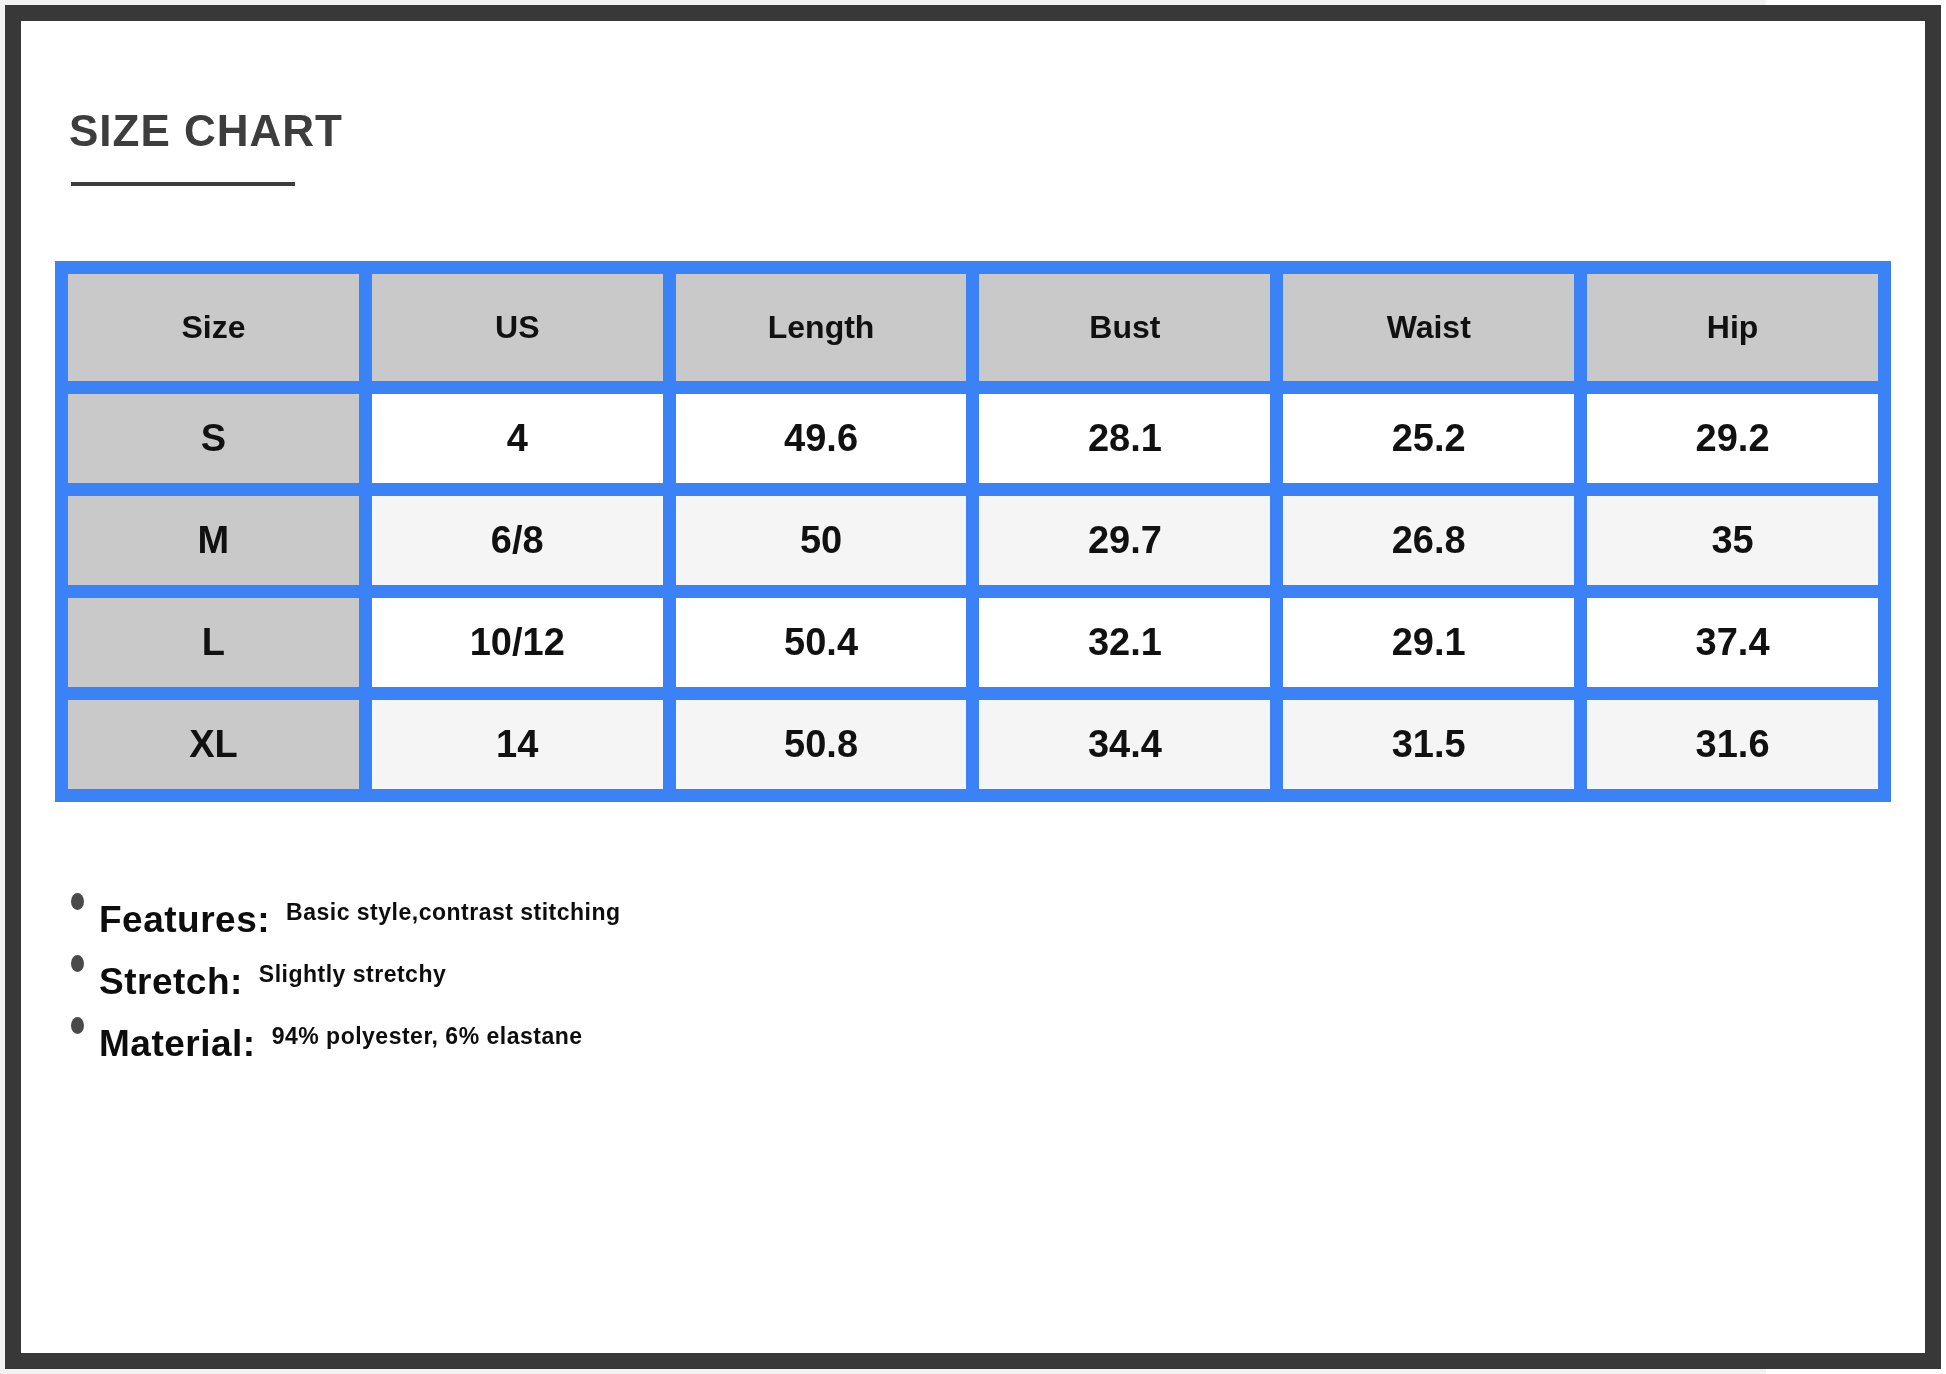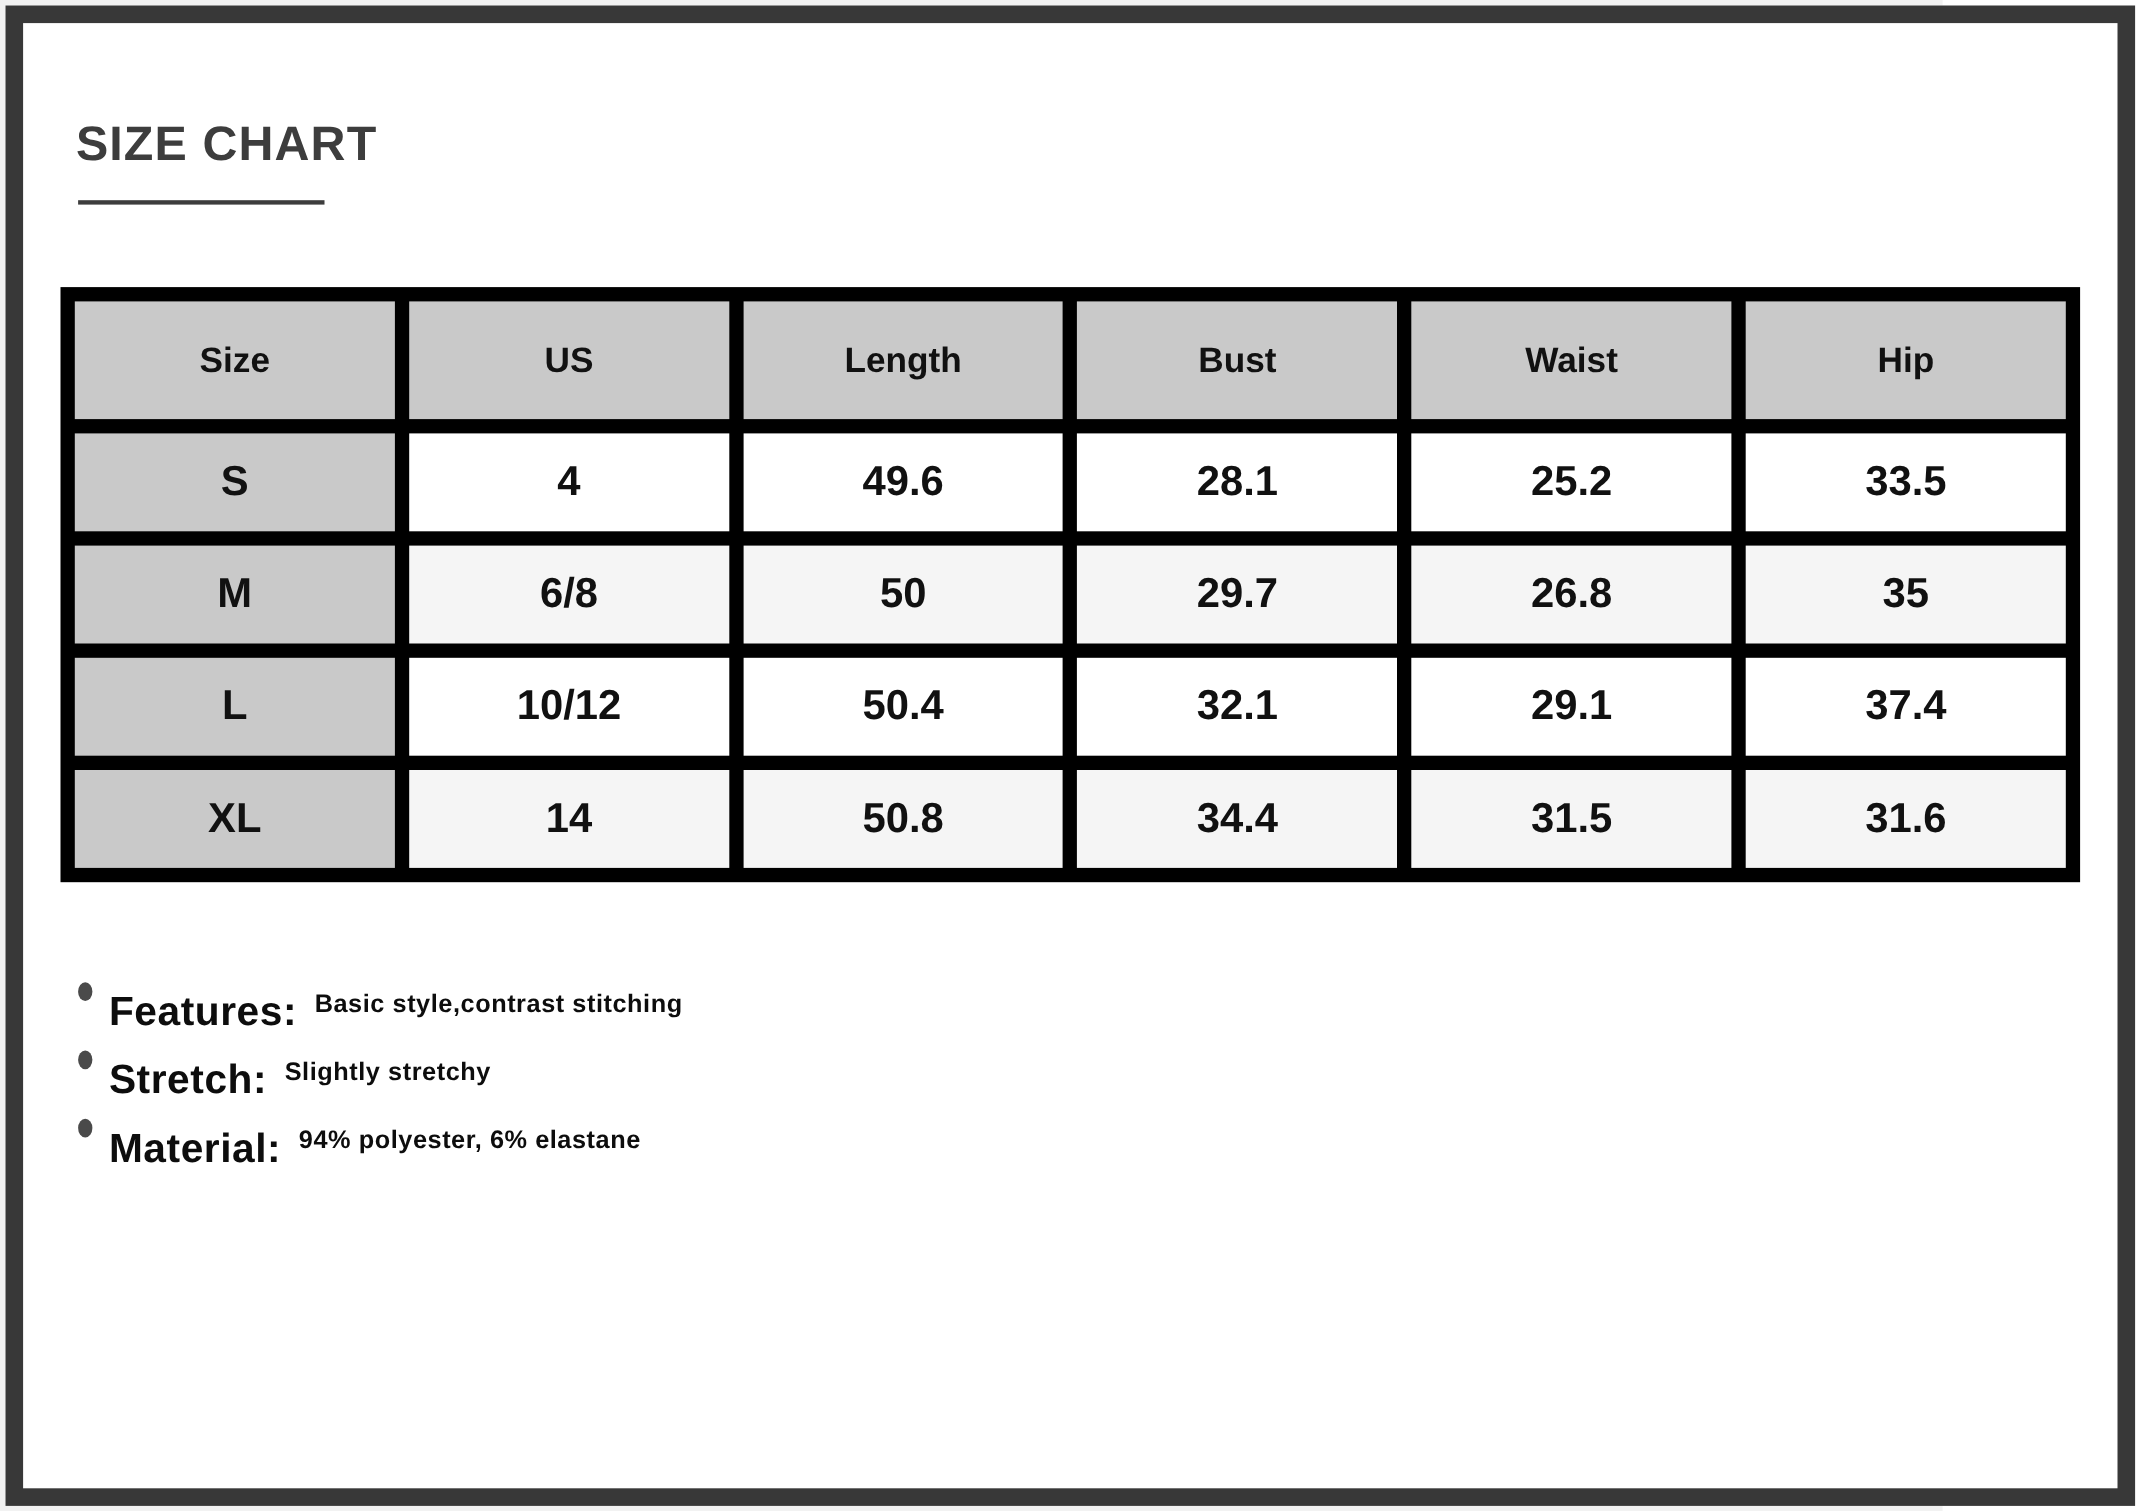--- a/index.html
+++ b/index.html
@@ -38,21 +38,21 @@
     font-size:34px;font-weight:bold;color:#c02030;
     letter-spacing:8px;margin-top:2px;text-indent:8px;
   }
 
   
   .size-table-wrap{
     position:absolute;left:34px;top:240px;width:1836px;
   }
   table.size-table{
     width:100%;border-collapse:separate;border-spacing:13px;
-    background:#000000;table-layout:fixed;
+    background:#3b82f6;table-layout:fixed;
   }
   table.size-table th{
     background:#c9c9c9;height:105px;
     font-size:32px;font-weight:bold;color:#111111;text-align:center;
   }
   table.size-table td{
     background:#ffffff;height:87px;
     font-size:38px;font-weight:bold;color:#111111;text-align:center;
   }
   table.size-table td:first-child{background:#c9c9c9;}
@@ -102,21 +102,21 @@
                 <th>Hip</th>
               </tr>
           </thead>
           <tbody id="table-body">
               <tr>
                 <td>S</td>
                 <td>4</td>
                 <td>49.6</td>
                 <td>28.1</td>
                 <td>25.2</td>
-                <td>33.5</td>
+                <td>29.2</td>
               </tr>
               <tr class="tinted">
                 <td>M</td>
                 <td>6/8</td>
                 <td>50</td>
                 <td>29.7</td>
                 <td>26.8</td>
                 <td>35</td>
               </tr>
               <tr>

